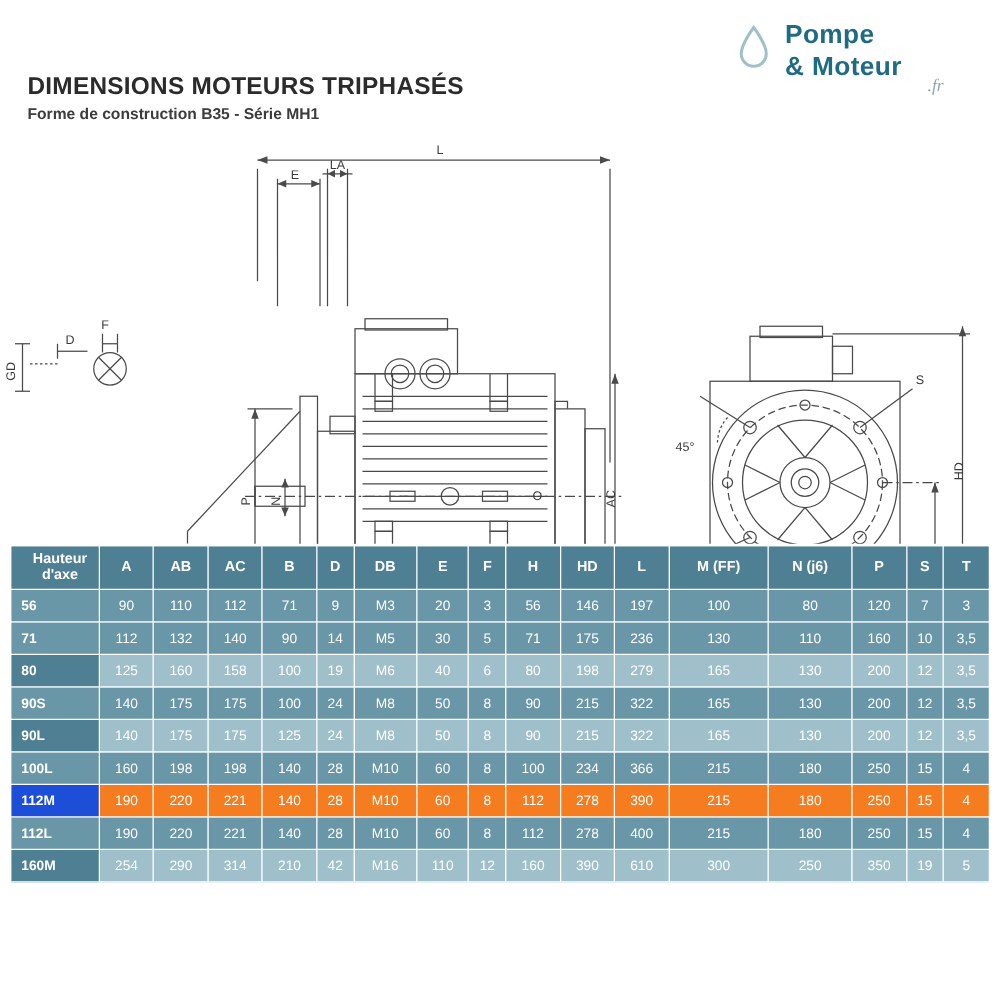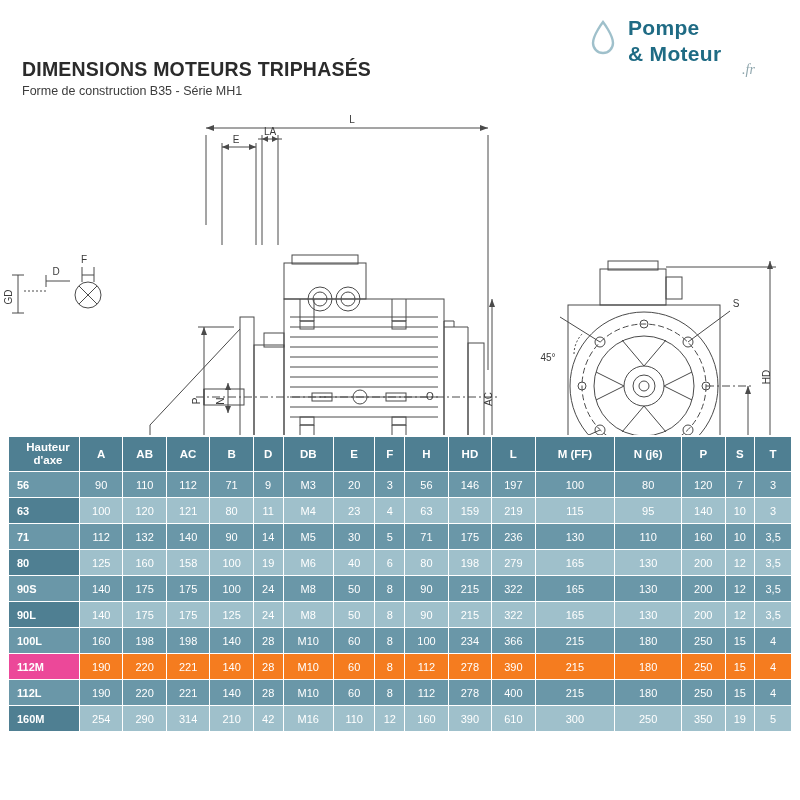--- a/index.html
+++ b/index.html
@@ -10,21 +10,21 @@
     color:#3a3a3a;
     overflow:hidden;
     position:relative;
   }
   
   .header{position:absolute;left:22px;top:14px;}
   .header .title{
     font-size:19.5px;font-weight:bold;letter-spacing:.2px;color:#2b2b2b;margin-top:44px;
   }
   .header .subtitle{
-    font-size:12.5px;font-weight:normal;color:#3c3c3c;margin-top:3px;
+    font-size:12.5px;font-weight:bold;color:#3c3c3c;margin-top:3px;
   }
   
   .logo{position:absolute;right:20px;top:12px;width:190px;height:70px;}
   .logo .drop{
     position:absolute;left:0;top:8px;width:26px;height:34px;
   }
   .logo .txt1,.logo .txt2{
     position:absolute;left:38px;font-family:Liberation Sans, sans-serif;
     color:#1f6b84;font-size:21px;font-weight:bold;letter-spacing:.3px;
   }
@@ -50,21 +50,21 @@
   thead th{
     background:#4f7f92;font-weight:bold;font-size:11.5px;
     height:34px;line-height:13px;
   }
   thead th.hd{width:62px;text-align:center;padding-left:8px;}
   tbody td{font-size:11px;}
   tbody tr.odd td{background:#6a97a8;}
   tbody tr.even td{background:#9fc0cb;}
   tbody tr.hl td{background:#f57c1f;}
   tbody td.first{background:#4f7f92;font-weight:bold;text-align:left;padding-left:8px;}
-  tbody tr.hl td.first{background:#ec4899;}
+  tbody tr.hl td.first{background:#1d4ed8;}
   tbody tr.even td.first{background:#4f7f92;}
 </style>
 </head>
 <body>
 
 <div class="header">
   <div class="title">DIMENSIONS MOTEURS TRIPHASÉS</div>
   <div class="subtitle">Forme de construction B35 - Série MH1</div>
 </div>
 
@@ -324,39 +324,20 @@
           <td>3</td>
           <td>56</td>
           <td>146</td>
           <td>197</td>
           <td>100</td>
           <td>80</td>
           <td>120</td>
           <td>7</td>
           <td>3</td>
         </tr>
-        <tr class="even">
-          <td class="first">63</td>
-          <td>100</td>
-          <td>120</td>
-          <td>121</td>
-          <td>80</td>
-          <td>11</td>
-          <td>M4</td>
-          <td>23</td>
-          <td>4</td>
-          <td>63</td>
-          <td>159</td>
-          <td>219</td>
-          <td>115</td>
-          <td>95</td>
-          <td>140</td>
-          <td>10</td>
-          <td>3</td>
-        </tr>
         <tr class="odd">
           <td class="first">71</td>
           <td>112</td>
           <td>132</td>
           <td>140</td>
           <td>90</td>
           <td>14</td>
           <td>M5</td>
           <td>30</td>
           <td>5</td>

